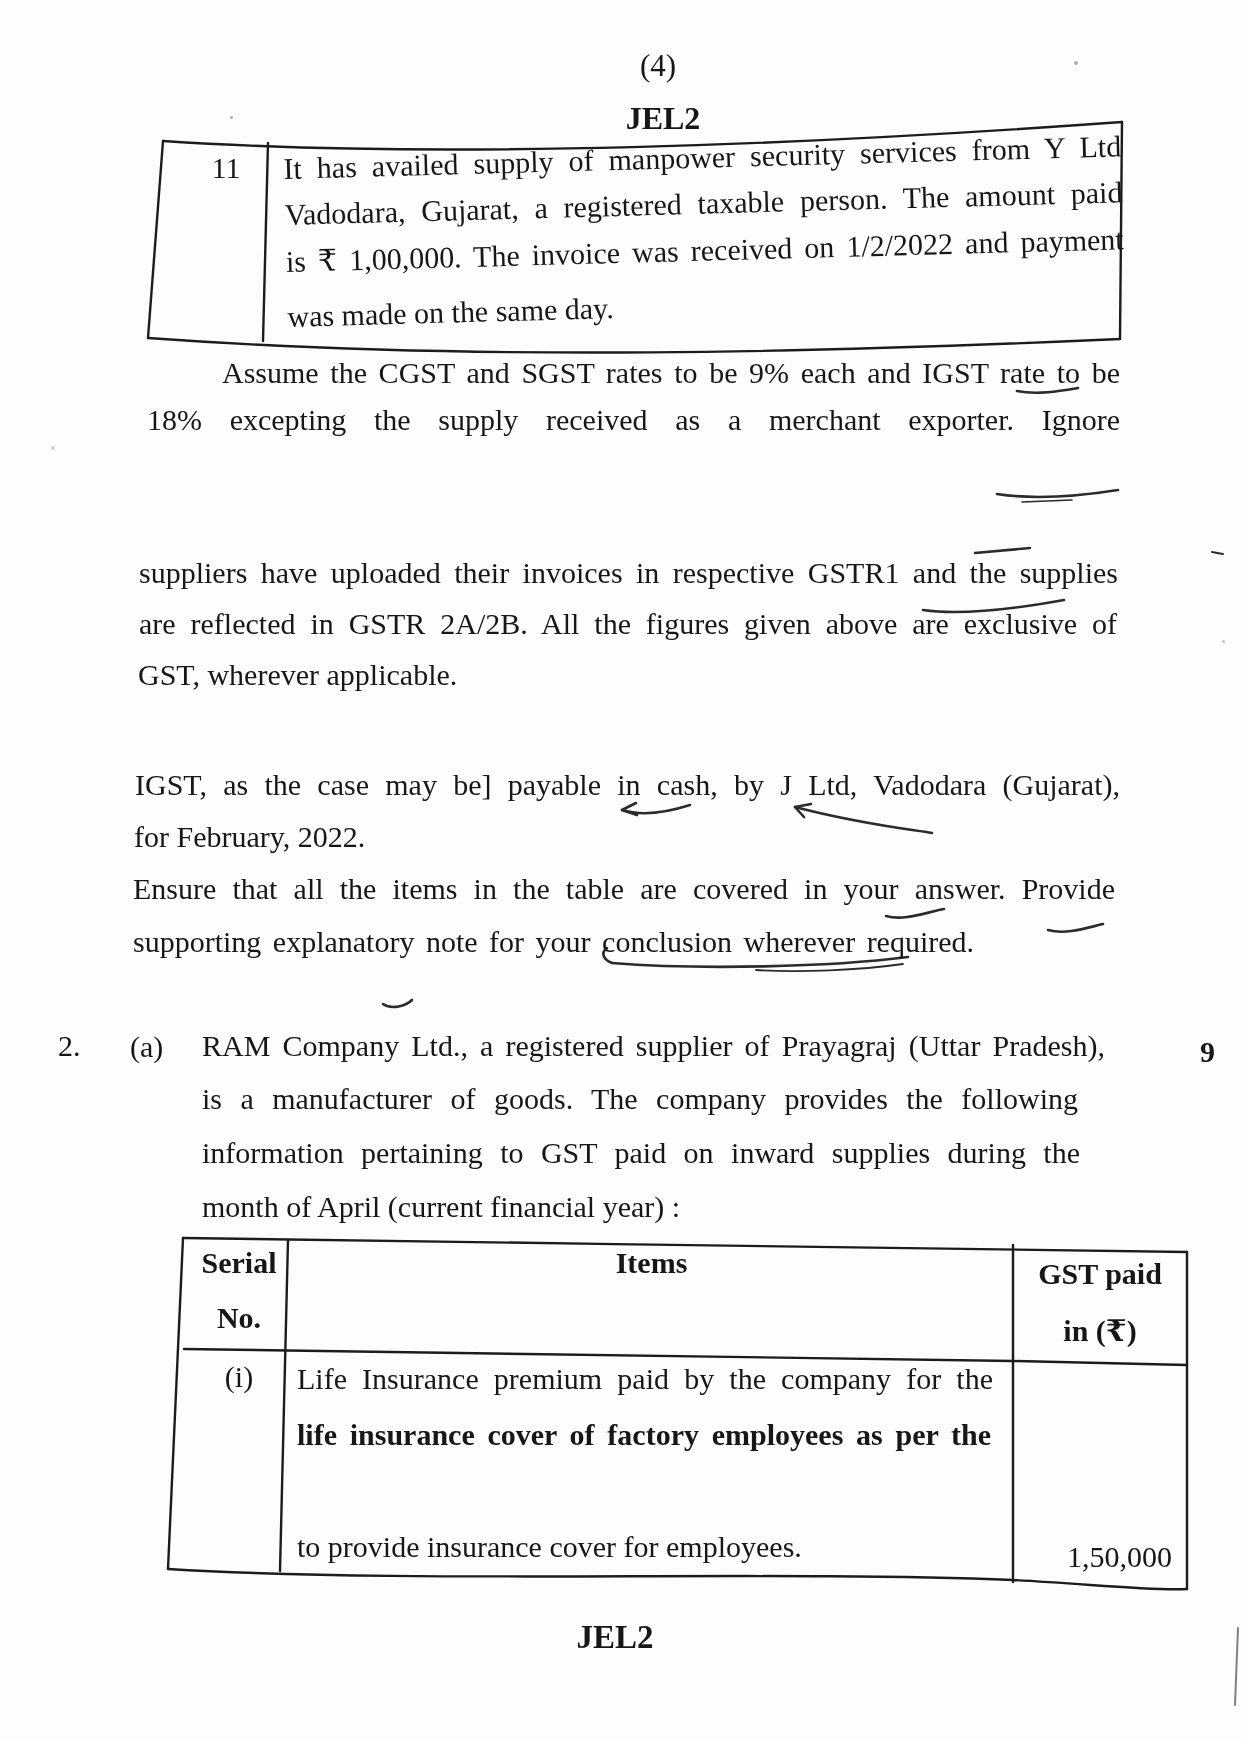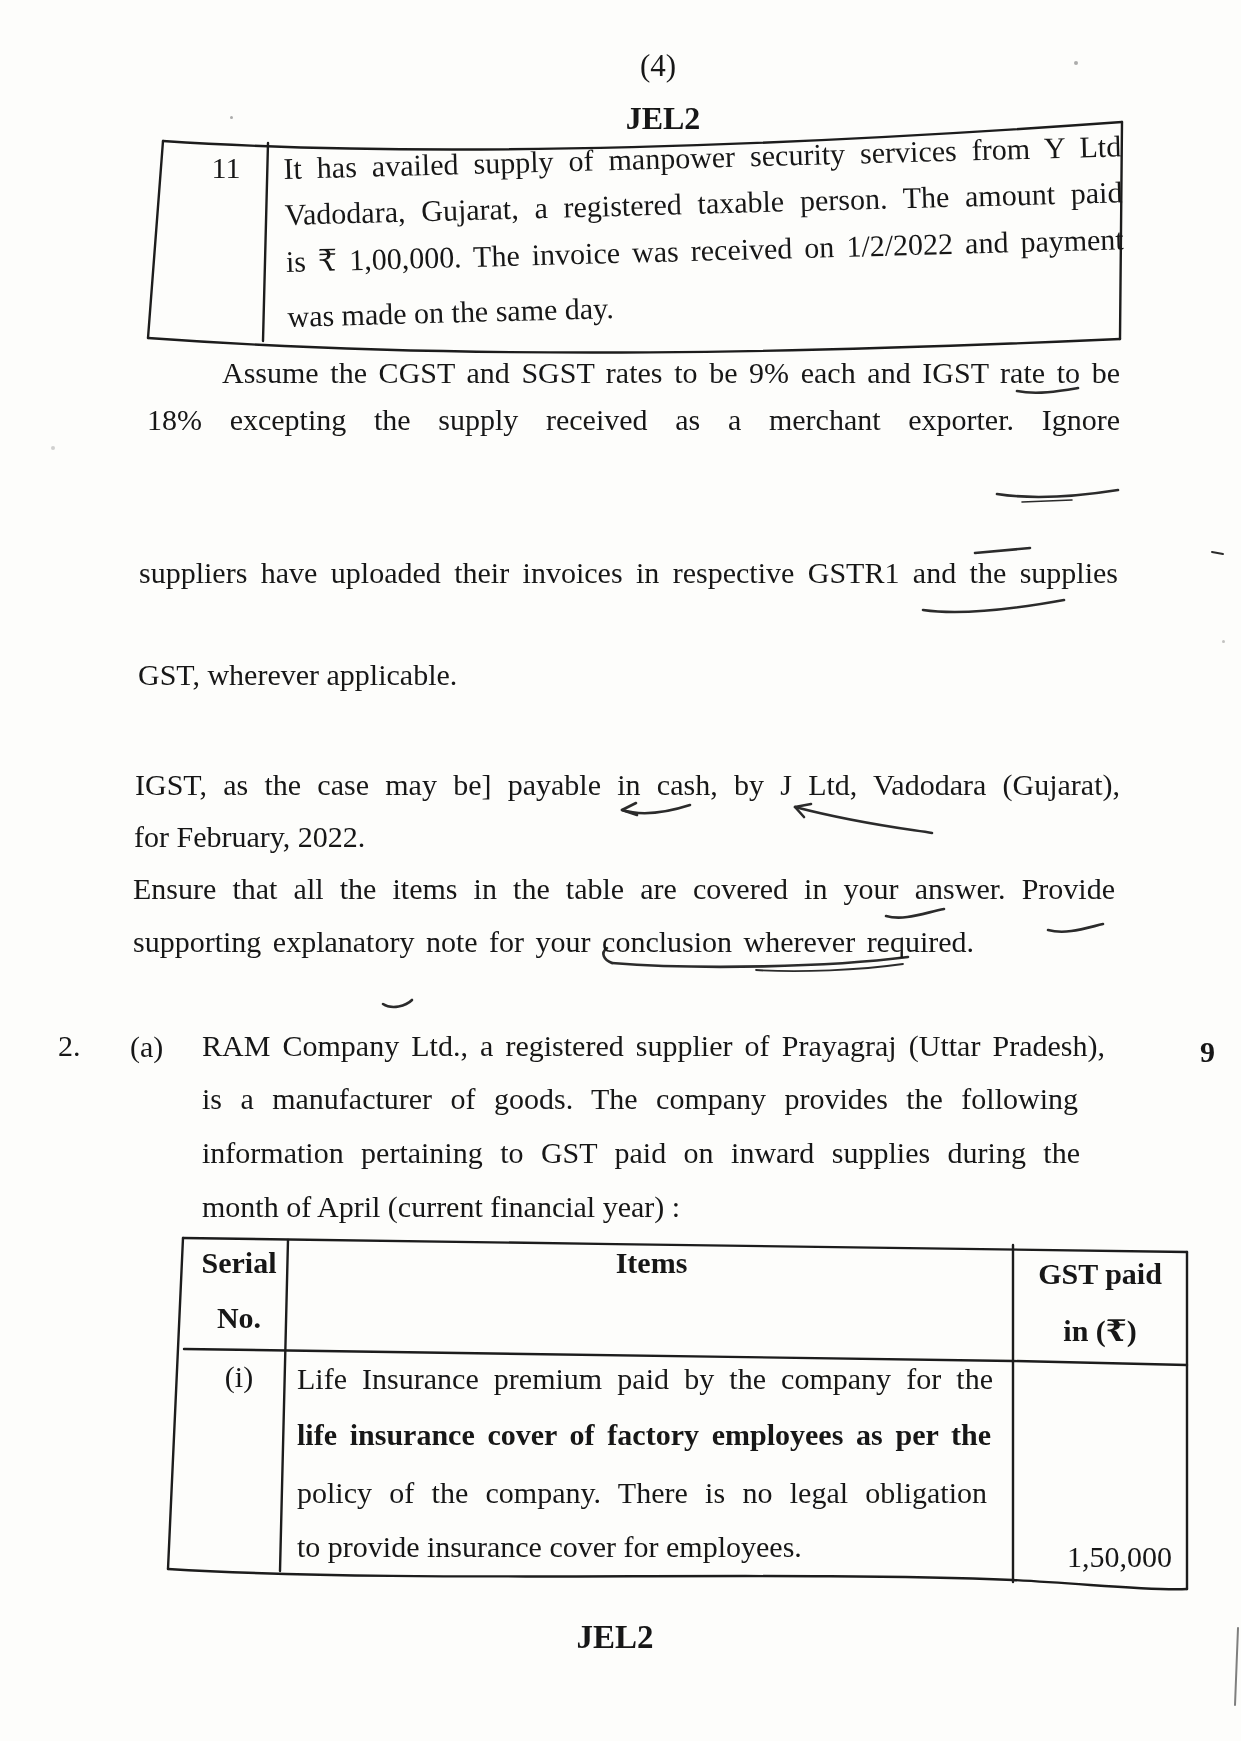--- a/index.html
+++ b/index.html
@@ -89,20 +89,21 @@
   <div id="boxtext">
     <div class="ln j" style="top:0;">It has availed supply of manpower security services from Y Ltd</div>
     <div class="ln j" style="top:46px;">Vadodara, Gujarat, a registered taxable person. The amount paid</div>
     <div class="ln j" style="top:93px;">is ₹ 1,00,000. The invoice was received on 1/2/2022 and payment</div>
     <div class="ln" style="top:148px;">was made on the same day.</div>
   </div>
 
   <div class="ln j" style="left:222px;top:356px;width:898px;">Assume the CGST and SGST rates to be 9% each and IGST rate to be</div>
   <div class="ln j" style="left:147px;top:403px;width:973px;">18% excepting the supply received as a merchant exporter. Ignore</div>
   <div class="ln j" style="left:139px;top:556px;width:979px;">suppliers have uploaded their invoices in respective GSTR1 and the supplies</div>
+  <div class="ln j" style="left:139px;top:607px;width:978px;">are reflected in GSTR 2A/2B. All the figures given above are exclusive of</div>
   <div class="ln" style="left:138px;top:658px;">GST, wherever applicable.</div>
 
   <div class="ln j" style="left:135px;top:768px;width:985px;">IGST, as the case may be] payable in cash, by J Ltd, Vadodara (Gujarat),</div>
   <div class="ln" style="left:134px;top:820px;">for February, 2022.</div>
 
   <div class="ln j" style="left:133px;top:872px;width:982px;">Ensure that all the items in the table are covered in your answer. Provide</div>
   <div class="ln" style="left:133px;top:925px;word-spacing:4px;">supporting explanatory note for your conclusion wherever required.</div>
 
   <div class="ln" style="left:58px;top:1029px;">2.</div>
   <div class="ln" style="left:130px;top:1030px;">(a)</div>
@@ -114,19 +115,18 @@
 
   <div class="ln ctr b" style="left:194px;top:1246px;width:90px;">Serial</div>
   <div class="ln ctr b" style="left:194px;top:1301px;width:90px;">No.</div>
   <div class="ln ctr b" style="left:290px;top:1246px;width:723px;">Items</div>
   <div class="ln ctr b" style="left:1020px;top:1257px;width:160px;">GST paid</div>
   <div class="ln ctr b" style="left:1020px;top:1314px;width:160px;">in (₹)</div>
 
   <div class="ln ctr" style="left:194px;top:1360px;width:90px;">(i)</div>
   <div class="ln j" style="left:297px;top:1362px;width:696px;">Life Insurance premium paid by the company for the</div>
   <div class="ln j" style="left:297px;top:1418px;width:694px;font-weight:bold;">life insurance cover of factory employees as per the</div>
-  <div class="ln j" style="left:297px;top:1476px;width:690px;">policy of the company. There is no legal obligation</div>
   <div class="ln" style="left:297px;top:1530px;">to provide insurance cover for employees.</div>
   <div class="ln rt" style="left:1020px;top:1540px;width:152px;">1,50,000</div>
 
   <div class="ln ctr b" style="left:565px;top:1619px;width:100px;font-size:33px;">JEL2</div>
 
 </div>
 
 </body></html>

